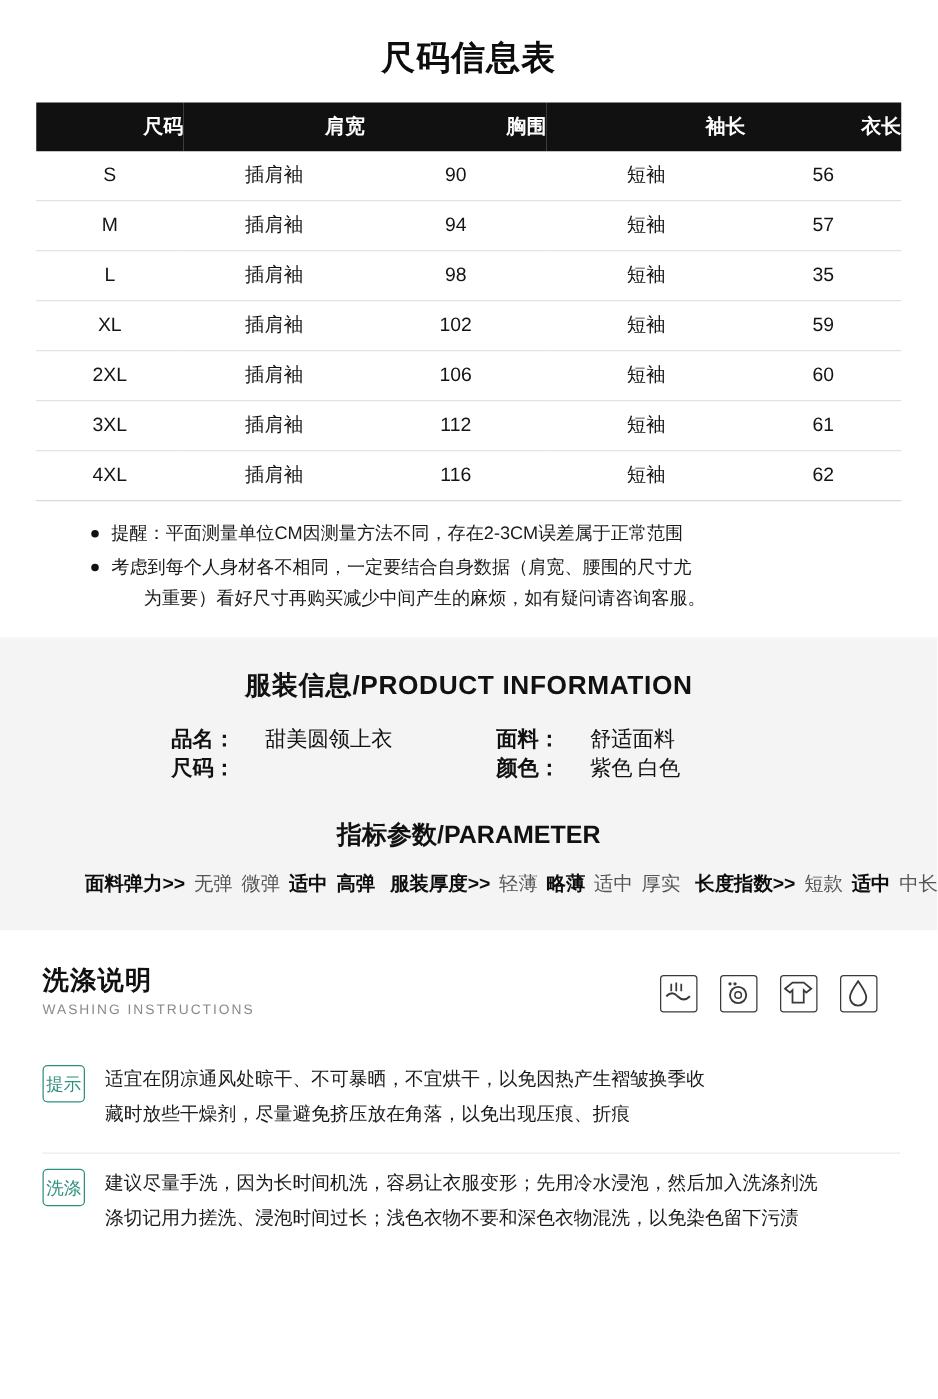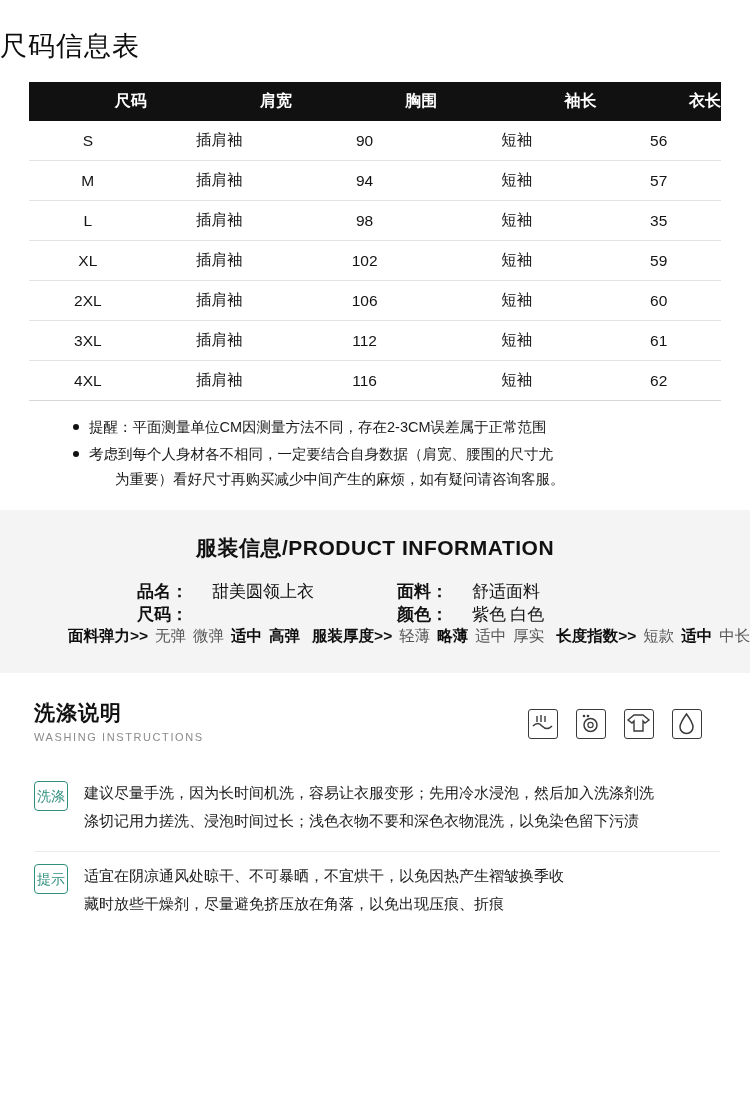--- a/index.html
+++ b/index.html
@@ -7,23 +7,23 @@
     margin: 0; padding: 0;
     width: 750px;
     background: #ffffff;
     font-family: "Liberation Sans", "DejaVu Sans", sans-serif;
     color: #111;
   }
   .page { width: 750px; position: relative; }
 
   
   .size-title {
-    text-align: left;
+    text-align: center;
     font-size: 27px;
-    font-weight: normal;
+    font-weight: bold;
     letter-spacing: 1px;
     padding: 28px 0 18px 0;
     color: #0d0d0d;
   }
   table.size-table {
     width: 692px;
     margin: 0 auto;
     border-collapse: collapse;
     table-layout: fixed;
   }
@@ -296,20 +296,21 @@
       <div class="kv kv-left">
         <span class="k">尺码：</span>
         <span class="v"></span>
       </div>
       <div class="kv kv-right">
         <span class="k">颜色：</span>
         <span class="v">紫色  白色</span>
       </div>
     </div>
 
+    <div class="param-head">指标参数/PARAMETER</div>
 
     <div class="param-grid">
       <div class="param param-left">
         <span class="pname">面料弹力&gt;&gt;</span><span class="opt">无弹</span><span class="opt">微弹</span><span class="opt sel">适中</span><span class="opt sel">高弹</span>
       </div>
       <div class="param param-right">
         <span class="pname">服装厚度&gt;&gt;</span><span class="opt">轻薄</span><span class="opt sel">略薄</span><span class="opt">适中</span><span class="opt">厚实</span>
       </div>
       <div class="param param-right">
         <span class="pname">长度指数&gt;&gt;</span><span class="opt">短款</span><span class="opt sel">适中</span><span class="opt">中长</span><span class="opt">长款</span>
@@ -346,29 +347,29 @@
         <div class="wicon">
           <svg width="27" height="27" viewBox="0 0 27 27">
             <path d="M13.5 4 C13.5 4 7 13 7 17 a6.5 6.5 0 0 0 13 0 C20 13 13.5 4 13.5 4 z" stroke="#3a3a3a" stroke-width="1.5" fill="none"></path>
           </svg>
         </div>
       </div>
     </div>
 
     <div class="wash-rows">
       <div class="wash-row">
+        <div class="tagbox">提示</div>
+        <div class="wash-text">
+          <div>适宜在阴凉通风处晾干、不可暴晒，不宜烘干，以免因热产生褶皱换季收</div>
+          <div>藏时放些干燥剂，尽量避免挤压放在角落，以免出现压痕、折痕</div>
+        </div>
+      </div>
+      <div class="wash-row">
         <div class="tagbox">洗涤</div>
         <div class="wash-text">
           <div>建议尽量手洗，因为长时间机洗，容易让衣服变形；先用冷水浸泡，然后加入洗涤剂洗</div>
           <div>涤切记用力搓洗、浸泡时间过长；浅色衣物不要和深色衣物混洗，以免染色留下污渍</div>
         </div>
       </div>
-      <div class="wash-row">
-        <div class="tagbox">提示</div>
-        <div class="wash-text">
-          <div>适宜在阴凉通风处晾干、不可暴晒，不宜烘干，以免因热产生褶皱换季收</div>
-          <div>藏时放些干燥剂，尽量避免挤压放在角落，以免出现压痕、折痕</div>
-        </div>
-      </div>
     </div>
   </div>
 
 </div>
 
 </body></html>

